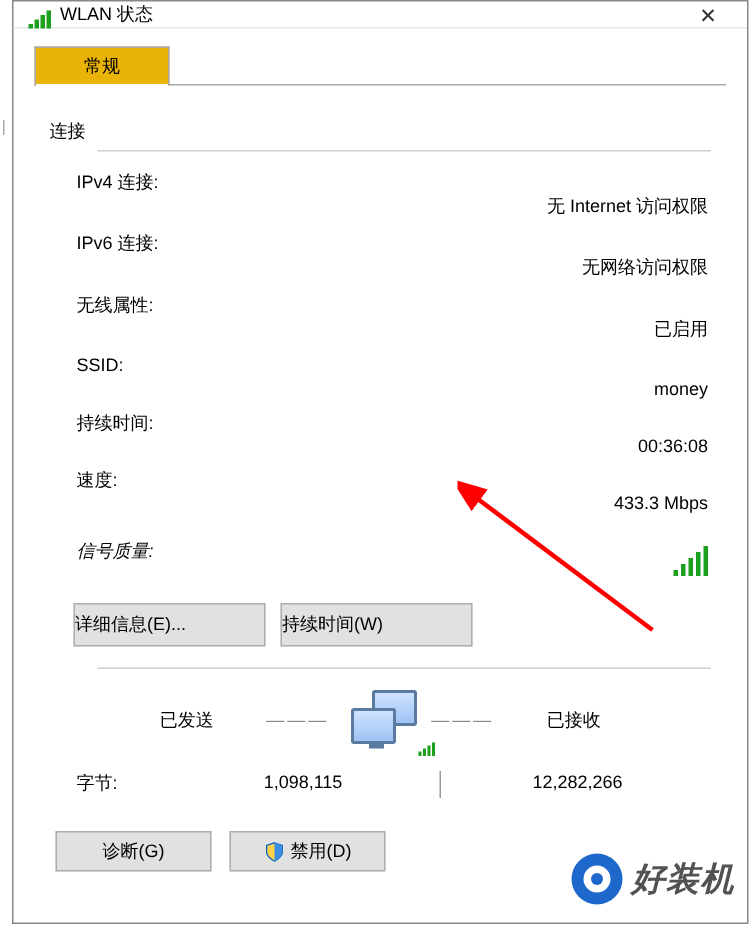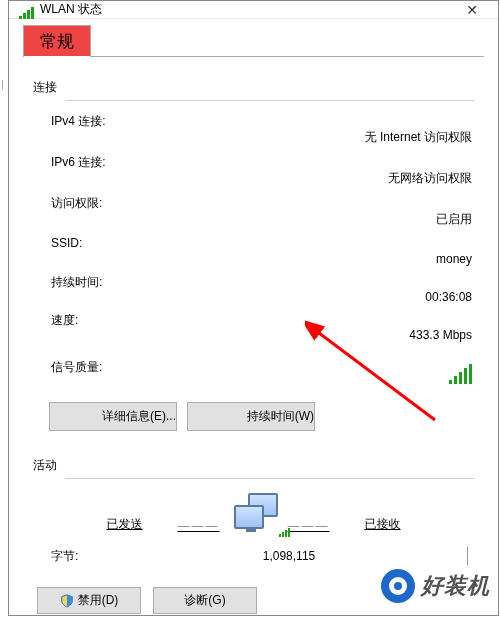--- a/index.html
+++ b/index.html
@@ -49,23 +49,23 @@
 .tab-strip {
   display: flex;
   align-items: flex-end;
   padding: 10px 14px 0 14px;
   height: 38px;
   position: relative;
 }
 .tab {
   border: 1px solid #aaa;
   border-bottom: none;
-  background: #ef4444;
-  padding: 4px 16px;
-  font-size: 17px;
+  background: #eab308;
+  padding: 4px 32px;
+  font-size: 12px;
   position: relative;
   z-index: 2;
 }
 .tab-line {
   position: absolute;
   left: 14px;
   right: 14px;
   bottom: 0;
   height: 1px;
   background: #aaa;
@@ -94,21 +94,21 @@
   margin-left: 32px;
 }
 .row {
   display: flex;
   justify-content: space-between;
   padding: 4px 2px;
   font-size: 12px;
 }
 .row .label { padding-left: 16px; }
 .row .value { text-align: right; margin-top: 16px; }
-.signal-row { align-items: center; }
+.signal-row { align-items: center; font-style: italic; }
 .signal-bars {
   display: flex;
   align-items: flex-end;
   gap: 2px;
   height: 18px;
   margin-left: 4px;
 }
 .signal-bars .bar { width: 3px; background: #1da01d; }
 .signal-bars .b1 { height: 4px; }
 .signal-bars .b2 { height: 8px; }
@@ -120,34 +120,33 @@
 .btn-row {
   display: flex;
   gap: 10px;
   margin: 14px 0 6px 16px;
 }
 .btn {
   border: 1px solid #adadad;
   background: #e1e1e1;
   padding: 5px 0;
   font-size: 12px;
-  text-align: right;
+  text-align: left;
   cursor: default;
   min-width: 128px;
 }
 .activity-area {
   margin-top: 8px;
 }
 .activity-diagram {
   display: flex;
-  align-items: flex-end;
+  align-items: center;
   justify-content: center;
   gap: 8px;
   padding: 6px 0 2px 0;
-  text-decoration: underline;
 }
 .act-label { font-size: 12px; width: 90px; text-align:center;}
 .dash { color: #888; letter-spacing: 2px; }
 .monitors {
   position: relative;
   width: 52px;
   height: 40px;
 }
 .mon {
   position: absolute;
@@ -166,21 +165,21 @@
 }
 .mini-signal {
   position:absolute;
   right:-10px; bottom:-4px;
   display:flex; align-items:flex-end; gap:1px;
 }
 .mini-signal span{width:2px;background:#1da01d;}
 .mini-signal .s1{height:3px;} .mini-signal .s2{height:5px;} .mini-signal .s3{height:7px;} .mini-signal .s4{height:9px;}
 .bytes-row {
   display: flex;
-  align-items: center;
+  align-items: flex-start;
   padding: 12px 2px 4px 2px;
 }
 .bytes-row .lbl { width: 80px; padding-left: 16px;}
 .bytes-row .val { flex:1; text-align: center; }
 .bytes-row .sep { width:1px; height:18px; background:#999; margin: 0 4px;}
 .bottom-btns {
   display: flex;
   gap: 12px;
   margin-top: 18px;
   padding-left: 4px;
@@ -261,21 +260,21 @@
 
     <div class="row">
       <span class="label">IPv4 连接:</span>
       <span class="value">无 Internet 访问权限</span>
     </div>
     <div class="row">
       <span class="label">IPv6 连接:</span>
       <span class="value">无网络访问权限</span>
     </div>
     <div class="row">
-      <span class="label">访问权限:</span>
+      <span class="label">无线属性:</span>
       <span class="value">已启用</span>
     </div>
     <div class="row">
       <span class="label">SSID:</span>
       <span class="value">money</span>
     </div>
     <div class="row">
       <span class="label">持续时间:</span>
       <span class="value">00:36:08</span>
     </div>
@@ -299,21 +298,20 @@
     <div class="btn-row">
       <div class="btn">
         <span>详细信息(E)...</span>
       </div>
       <div class="btn">
         <span>持续时间(W)</span>
       </div>
     </div>
 
     <div class="activity-area">
-      <div class="section-title">活动</div>
       <hr class="hr">
 
       <div class="activity-diagram">
         <span class="act-label">已发送</span>
         <span class="dash">———</span>
         <div class="monitors">
           <div class="mon back"></div>
           <div class="mon front">
               <div class="mon-base"></div>
             </div>
@@ -325,32 +323,33 @@
           </div>
         </div>
         <span class="dash">———</span>
         <span class="act-label">已接收</span>
       </div>
 
       <div class="bytes-row">
         <span class="lbl">字节:</span>
         <span class="val">1,098,115</span>
         <span class="sep"></span>
+        <span class="val">12,282,266</span>
       </div>
 
       <div class="bottom-btns">
+        <div class="btn">
+          <span>诊断(G)</span>
+        </div>
         <div class="btn">
           <svg class="shield" viewBox="0 0 16 16">
               <path d="M8 1 L14 3 V8 C14 12 8 15 8 15 C8 15 2 12 2 8 V3 Z" fill="#ffd24a" stroke="#0a64c2" stroke-width="1"></path>
               <path d="M8 1 L8 15 C8 15 14 12 14 8 V3 Z" fill="#3a8de0"></path>
             </svg>
           <span>禁用(D)</span>
-        </div>
-        <div class="btn">
-          <span>诊断(G)</span>
         </div>
       </div>
 
     </div>
   </div>
 </div>
 
 <svg class="arrow" viewBox="0 0 150 110">
   <defs>
     <marker id="ah" markerWidth="10" markerHeight="10" refX="2" refY="3" orient="auto">

